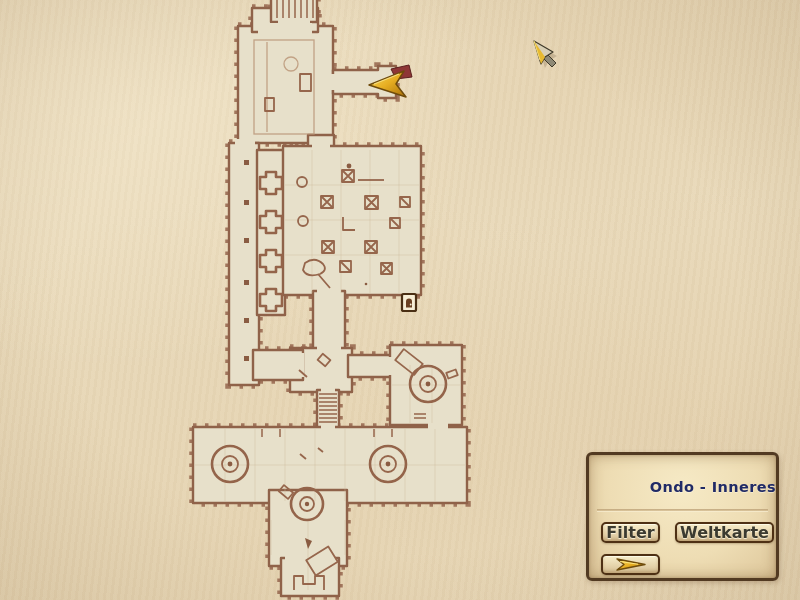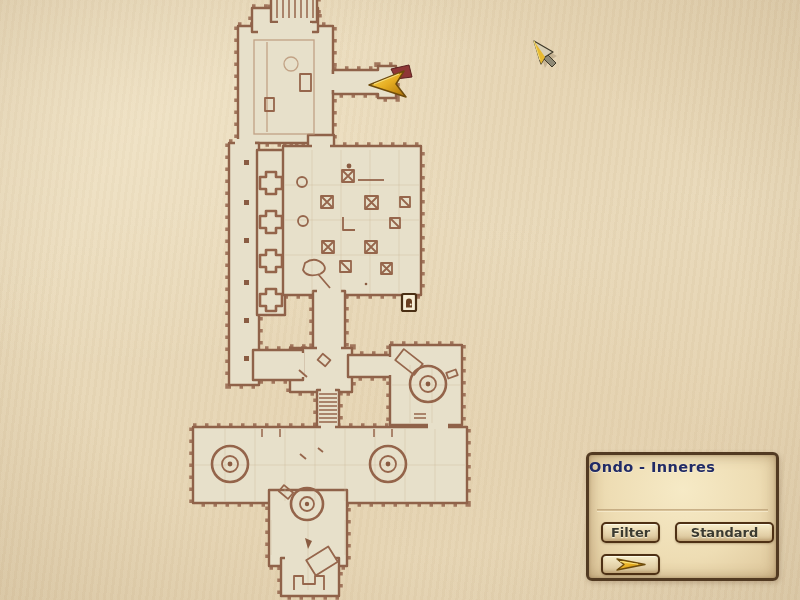--- a/index.html
+++ b/index.html
@@ -27,35 +27,35 @@
   .rung{stroke:#96664c;stroke-width:1.5;}
   .grid{stroke:#cdb999;stroke-width:.8;opacity:.5;}
   
   .panel{
     position:absolute;left:586px;top:452px;width:193px;height:129px;box-sizing:border-box;
     border:3px solid #523a22;border-radius:6px;
     background:radial-gradient(ellipse at 50% 28%, #f6eac6 0%, #eeddb4 55%, #ddc69a 100%);
     box-shadow:inset 0 0 14px rgba(124,92,50,.45), inset 0 0 3px rgba(110,80,45,.4), 1px 2px 5px rgba(90,60,30,.25);
   }
   .panel-title{
-    margin-top:4px;text-align:left;
+    margin-top:24px;text-align:right;
     color:#202a66;font-size:14.5px;font-weight:bold;letter-spacing:.4px;
     text-shadow:0 1px 0 rgba(255,250,230,.5);
   }
   .panel-divider{
     position:absolute;left:8px;right:8px;top:54px;height:2px;
     background:linear-gradient(#b2946a,#d8c298);opacity:.75;
     box-shadow:0 1px 0 rgba(250,240,212,.9);
   }
   .btn{
     position:absolute;box-sizing:border-box;height:21px;
     border:2px solid #4e3014;border-radius:5px;
     background:linear-gradient(#f7edcb,#e6d4ac 55%,#d4be93);
     box-shadow:inset 0 1px 0 rgba(255,255,240,.75), inset 0 -2px 3px rgba(150,110,60,.35), 0 1px 2px rgba(80,55,25,.3);
-    color:#3b3a30;font-family:"DejaVu Sans",sans-serif;font-size:13px;font-weight:bold;
+    color:#3b3a30;font-family:"DejaVu Sans",sans-serif;font-size:16px;font-weight:bold;
     text-shadow:0 1px 1px rgba(255,250,230,.85);
     padding:0;line-height:16px;cursor:pointer;
     display:flex;align-items:center;justify-content:center;
   }
   .btn-filter{left:12px;top:67px;width:59px;}
   .btn-welt{left:86px;top:67px;width:99px;}
   .btn-arrow{left:12px;top:99px;width:59px;}
   .btn-standard{left:86px;top:99px;width:99px;}
 </style>
 </head>
@@ -282,21 +282,21 @@
       <path d="M534,41 L541,64 L545,57 L553,52 Z" fill="#d8cfb4" stroke="#3f3a2a" stroke-width="1.2" stroke-linejoin="round"></path>
       <path d="M534,41 L541,64 L545,57 Z" fill="#e7b92f"></path>
       <path d="M534,41 L540,60" stroke="#f6df7a" stroke-width="1" fill="none"></path>
     </g>
   </svg>
 
   <div class="panel">
     <div class="panel-title">Ondo - Inneres</div>
     <div class="panel-divider"></div>
     <button class="btn btn-filter">Filter</button>
-    <button class="btn btn-welt">Standard</button>
+    <button class="btn btn-welt">Weltkarte</button>
     <button class="btn btn-arrow">
       <svg width="34" height="15" viewBox="0 0 34 15">
         <path d="M3,2 L31,7.5 L3,13 L10,7.5 Z" fill="url(#goldGrad)" stroke="#6e4b0c" stroke-width="1.4" stroke-linejoin="round"></path>
         <path d="M6,4.5 L24,7.2" stroke="#ffe98a" stroke-width="1" fill="none" opacity=".9"></path>
       </svg>
     </button>
   </div>
 
 </div>
 

